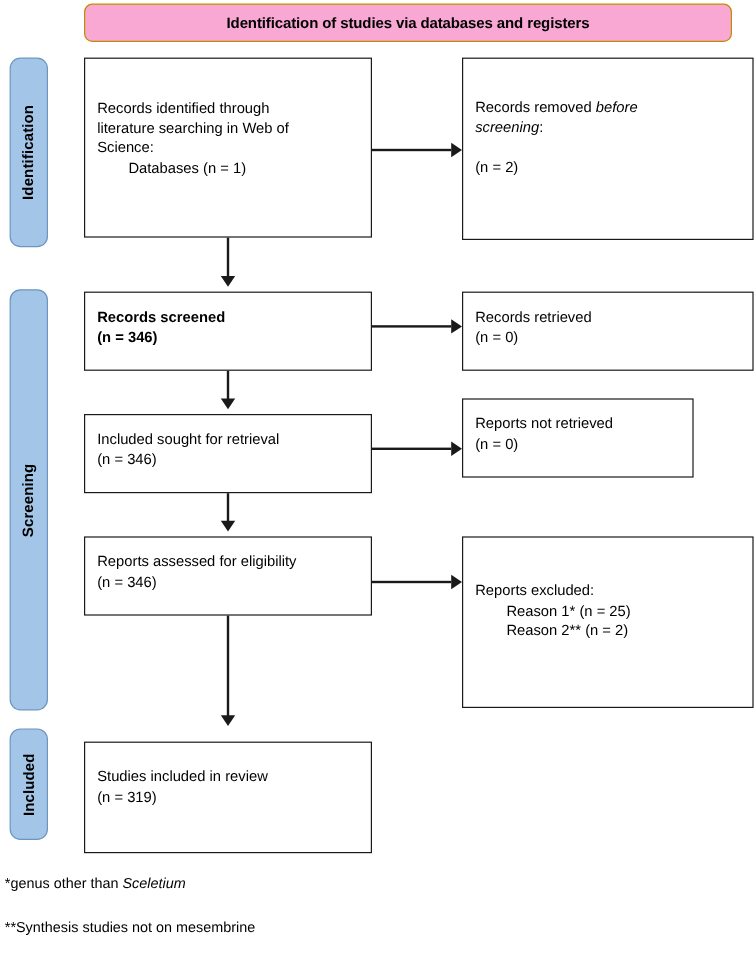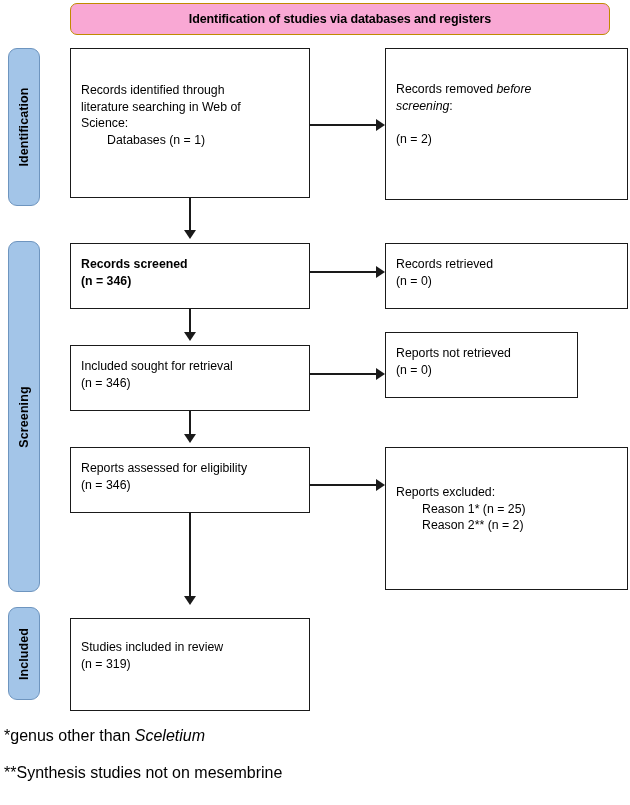--- a/index.html
+++ b/index.html
@@ -109,21 +109,21 @@
     height: 0;
     border-top: 6px solid transparent;
     border-bottom: 6px solid transparent;
     border-left: 9px solid #1a1a1a;
   }
 
   
   .footnote {
     position: absolute;
     left: 4px;
-    font-size: 16px;
+    font-size: 12px;
     line-height: 16px;
     color: #000000;
   }
   .footnote em { font-style: italic; }
 </style>
 </head>
 <body>
 
 <div id="page">
 

